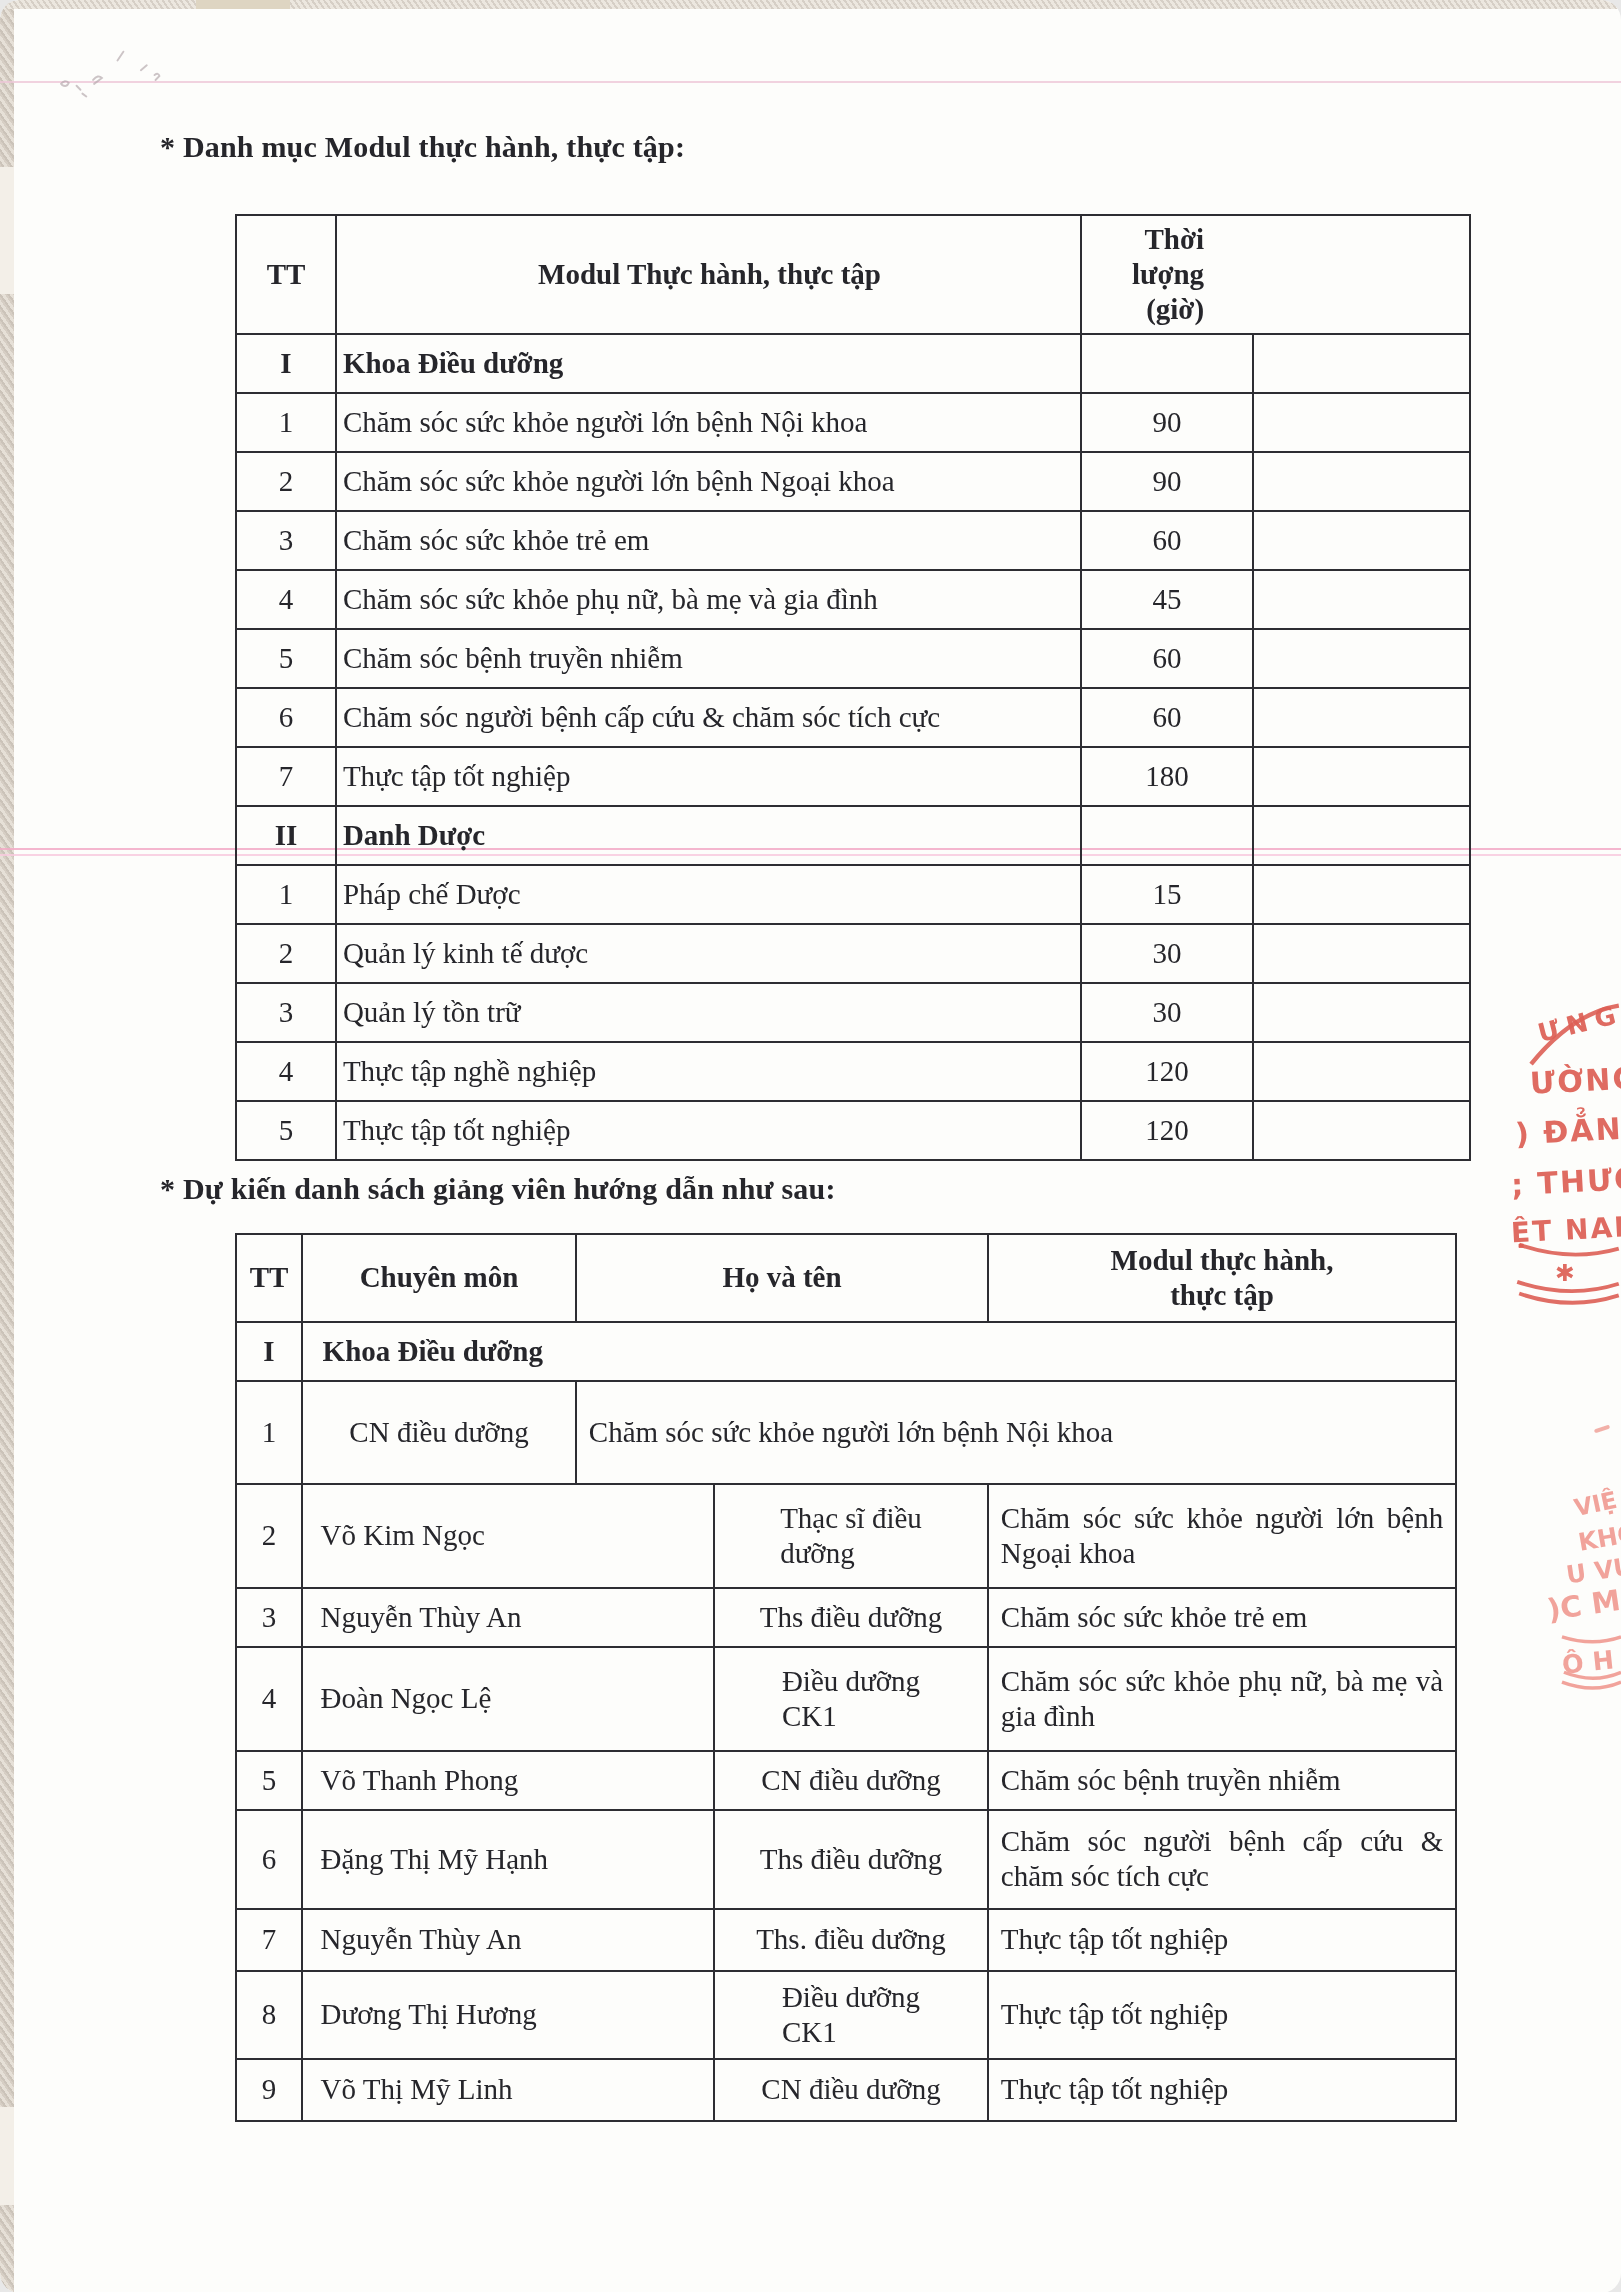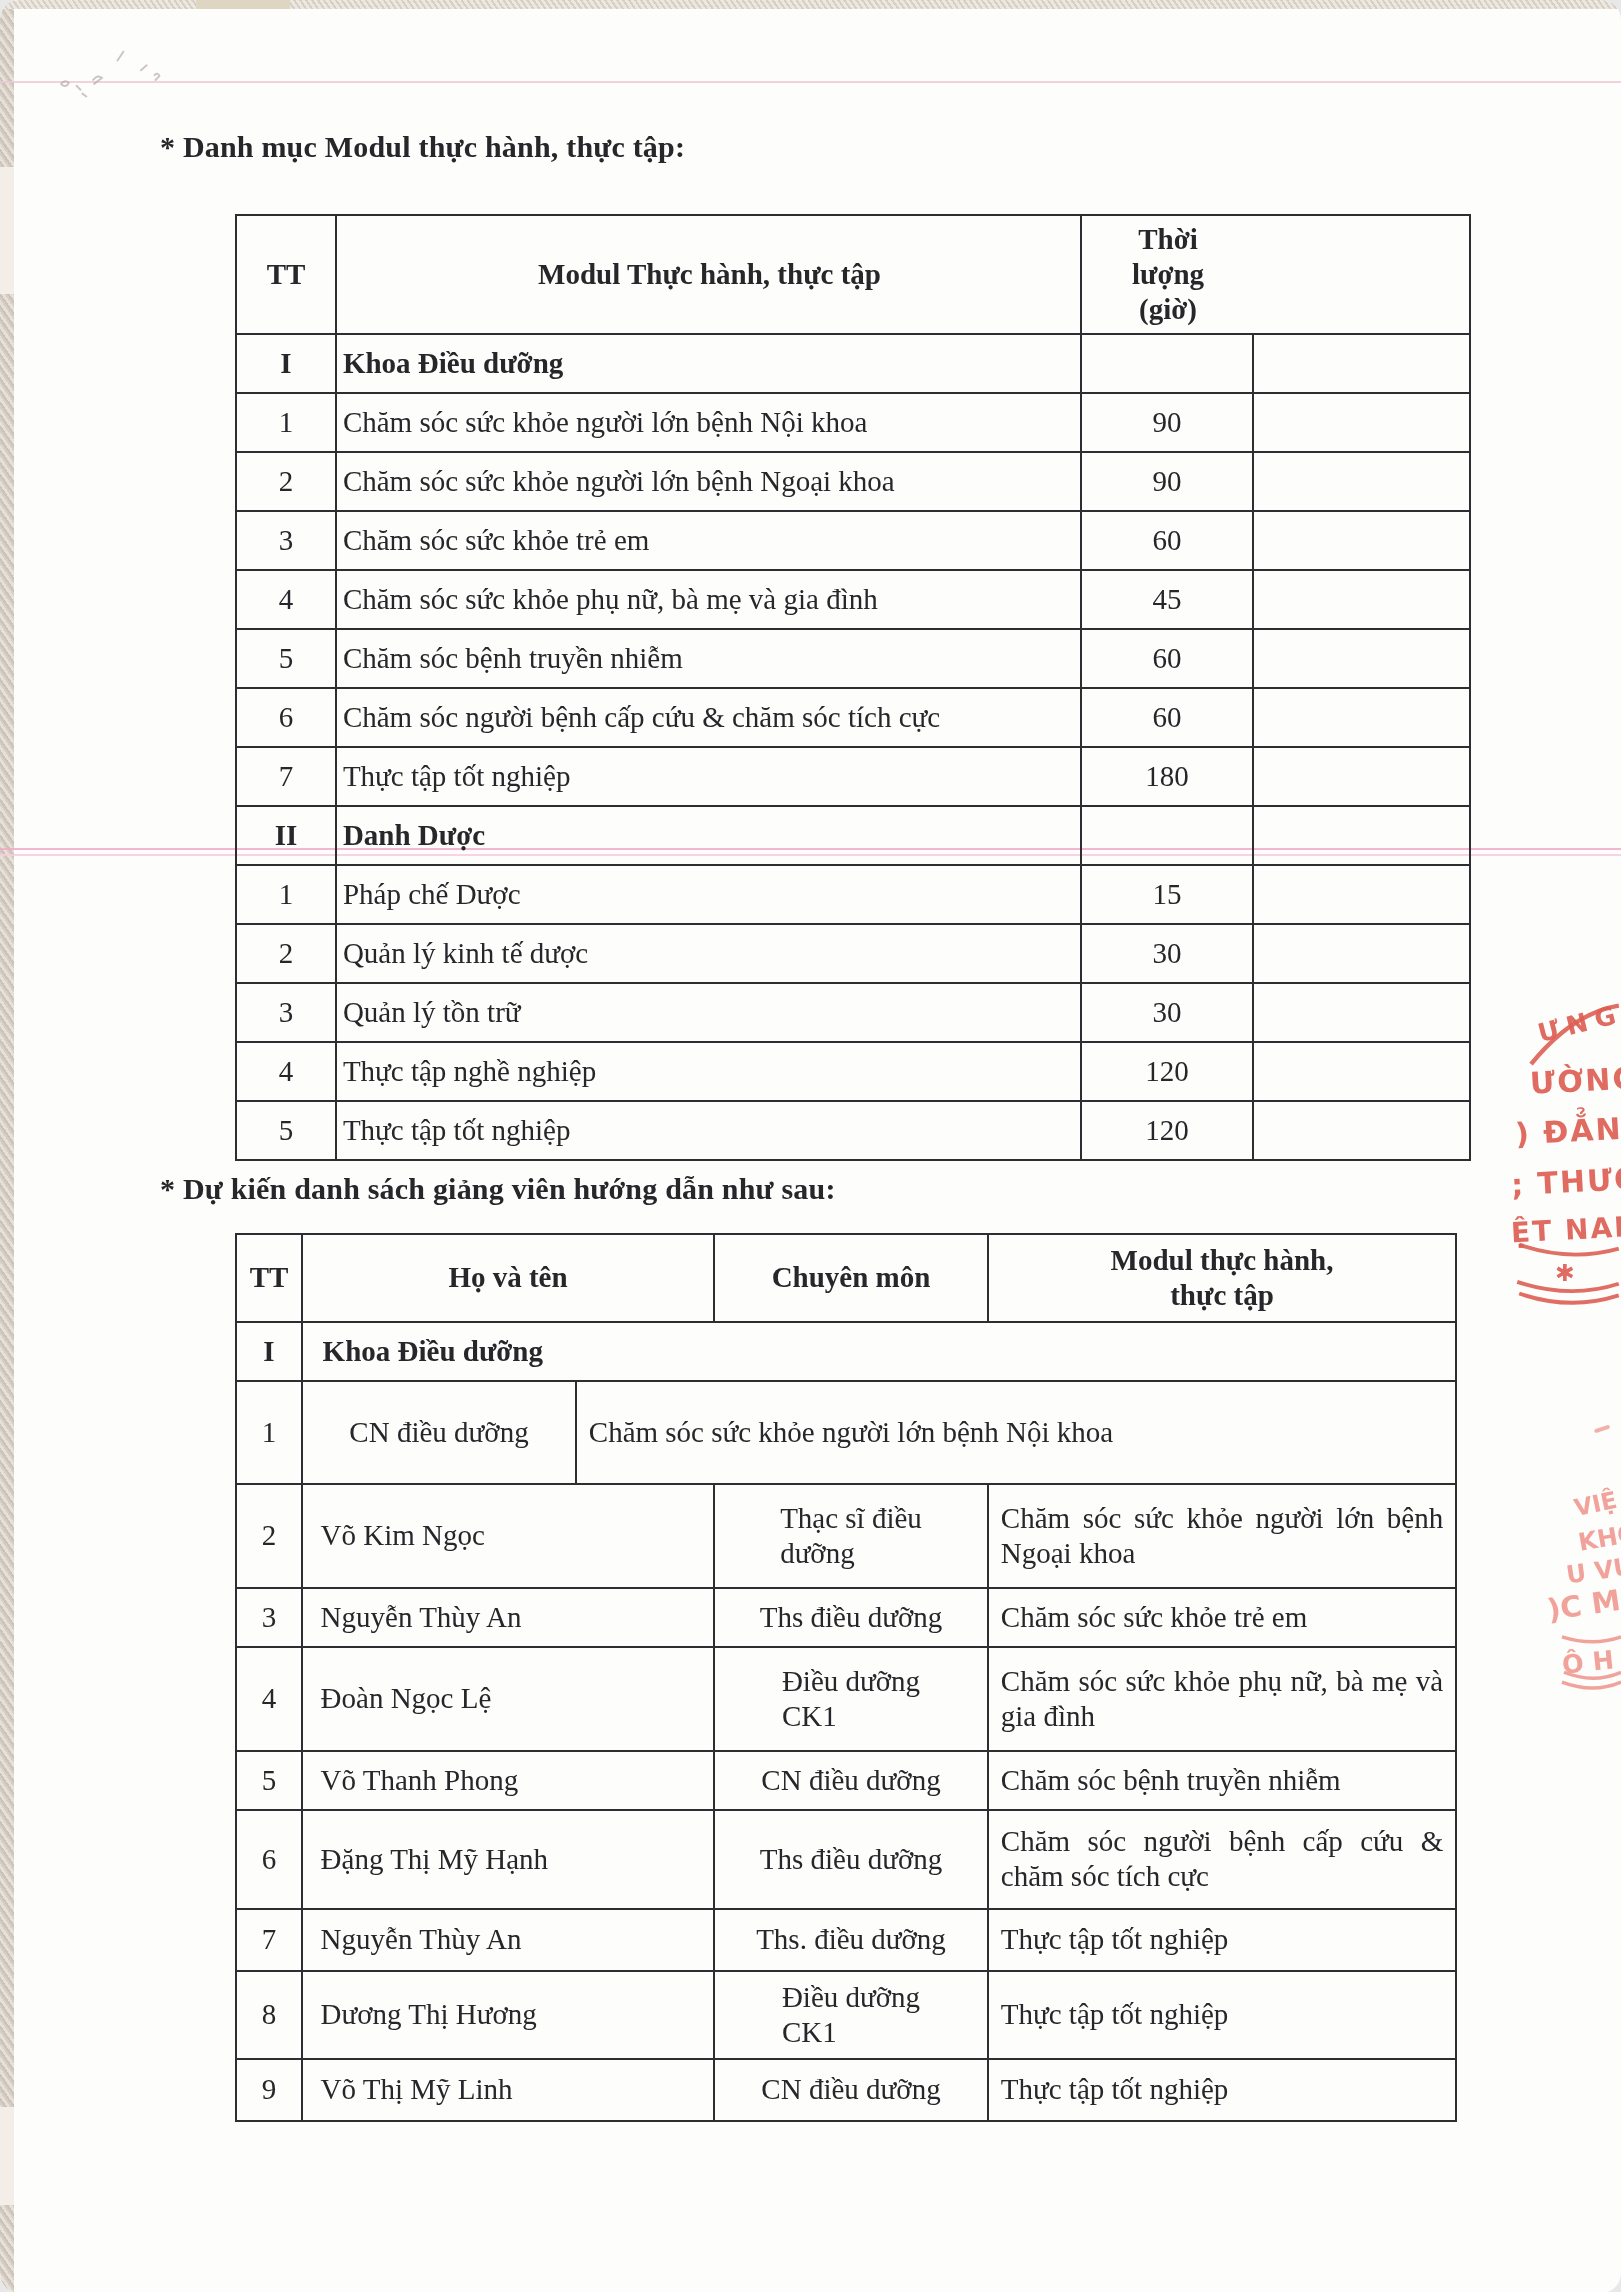--- a/index.html
+++ b/index.html
@@ -23,21 +23,21 @@
   .heading-2{top:1172px;}
   
   .tbl{position:absolute;border:2.9px solid #2d2d32;background:transparent;}
   .tbl-1{left:235px;top:214px;width:1232px;}
   .tbl-2{left:235px;top:1233px;width:1218px;}
   .row{display:flex;align-items:stretch;border-bottom:2.9px solid #2d2d32;}
   .row:last-child{border-bottom:none;}
   .cell{display:flex;align-items:center;border-right:2.9px solid #2d2d32;
         font-size:29px;line-height:35px;box-sizing:border-box;min-height:57px;padding:5.9px 3.9px;}
   .cell:last-child{border-right:none;}
-  .c-center{justify-content:center;text-align:center;}
+  .c-center{justify-content:center;text-align:right;}
   .c-left{justify-content:flex-start;text-align:left;}
   .bold{font-weight:bold;}
   .prelines{white-space:pre-line;}
   
   .t1-tt{flex:0 0 100px;}
   .t1-modul{flex:0 0 745px;padding-left:5.9px;}
   .t1-hours{flex:0 0 172px;}
   .t1-note{flex:1 1 auto;}
   .t1-header .cell{min-height:110px;font-weight:bold;}
   
@@ -183,22 +183,22 @@
       <div class="cell t1-hours c-center">120</div>
       <div class="cell t1-note"></div>
     </div>
   </div>
 
   <div class="heading heading-2">* Dự kiến danh sách giảng viên hướng dẫn như sau:</div>
 
   <div class="tbl tbl-2">
     <div class="row t2-header">
       <div class="cell t2-tt">TT</div>
+      <div class="cell t2-cm">Chuyên môn</div>
       <div class="cell t2-name" style="justify-content:center;padding-left:3.9px;">Họ và tên</div>
-      <div class="cell t2-cm">Chuyên môn</div>
       <div class="cell t2-modul prelines" style="justify-content:center;text-align:center;text-align-last:center;">Modul thực hành,
 thực tập</div>
     </div>
 
     <div class="row rh57">
       <div class="cell t2-tt c-center bold">I</div>
       <div class="cell t2-section-rest bold">Khoa Điều dưỡng</div>
     </div>
 
     <div class="row rh103">

